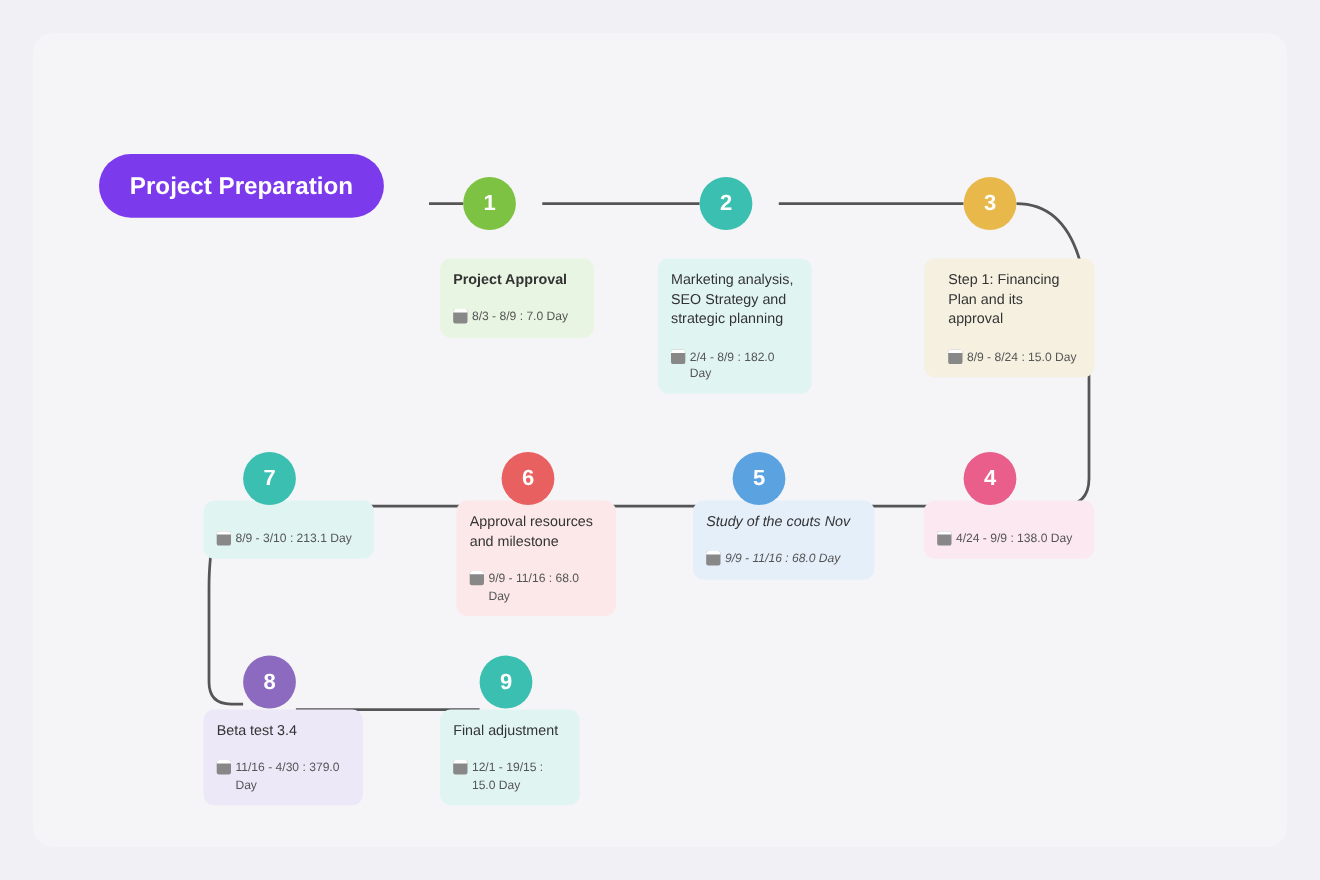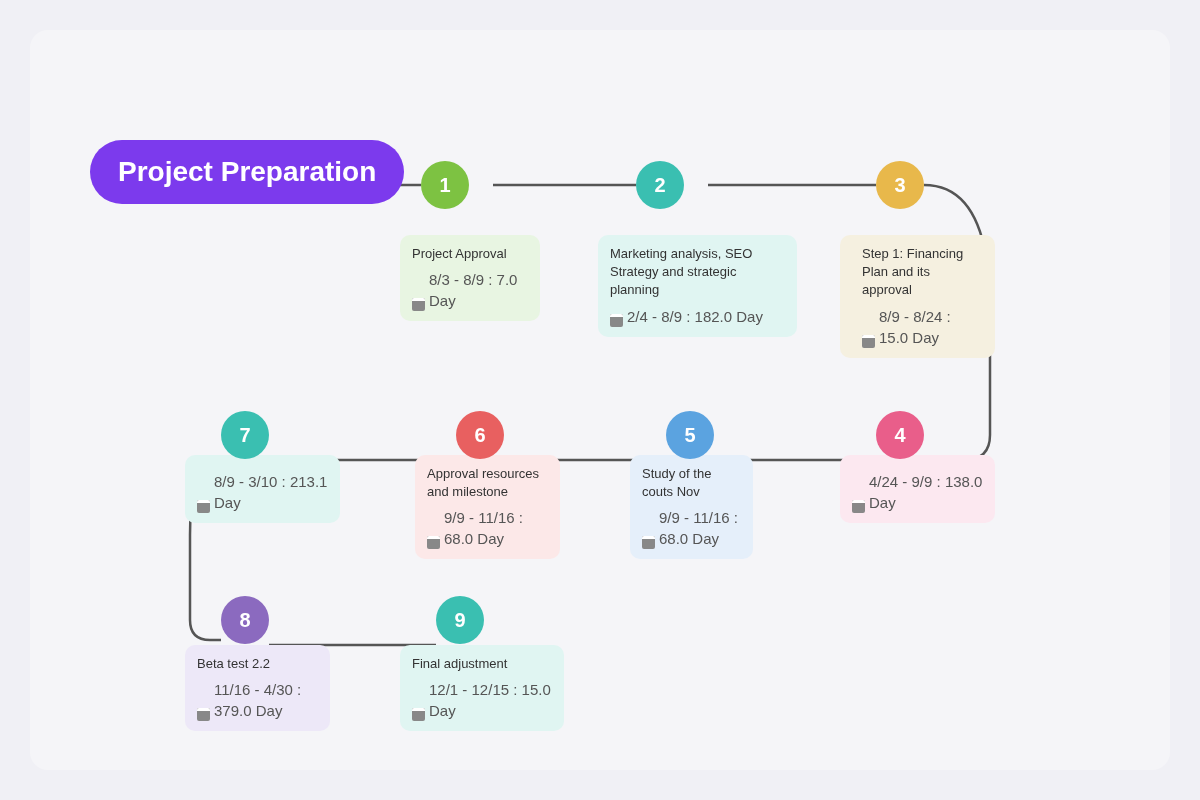--- a/index.html
+++ b/index.html
@@ -24,21 +24,21 @@
       position: absolute;
       top: 0; left: 0;
       width: 100%; height: 100%;
       pointer-events: none;
     }
     .title-badge {
       position: absolute;
       background: #7c3aed;
       color: #fff;
       font-weight: 700;
-      font-size: 28px;
+      font-size: 22px;
       border-radius: 40px;
       padding: 16px 28px;
       top: 110px;
       left: 60px;
       white-space: nowrap;
     }
     .node {
       position: absolute;
       border-radius: 50%;
       display: flex;
@@ -54,24 +54,24 @@
     .card {
       position: absolute;
       border-radius: 10px;
       padding: 10px 12px;
       font-size: 13px;
       line-height: 1.4;
       min-width: 120px;
       z-index: 9;
     }
     .card-date {
-      font-size: 15px;
-      margin-top: 6px;
+      font-size: 11px;
+      margin-top: 18px;
       display: flex;
-      align-items: flex-end;
+      align-items: flex-start;
       gap: 4px;
       color: #555;
     }
     .cal-icon {
       display: inline-block;
       width: 13px;
       height: 13px;
       background: #888;
       border-radius: 2px;
       position: relative;
@@ -119,74 +119,74 @@
       <div class="node" style="background: rgb(233, 94, 138); left: 846px; top: 381px;">4</div>
       <div class="node" style="background: rgb(91, 163, 224); left: 636px; top: 381px;">5</div>
       <div class="node" style="background: rgb(232, 96, 96); left: 426px; top: 381px;">6</div>
       <div class="node" style="background: rgb(58, 191, 177); left: 191px; top: 381px;">7</div>
       <div class="node" style="background: rgb(139, 106, 191); left: 191px; top: 566px;">8</div>
       <div class="node" style="background: rgb(58, 191, 177); left: 406px; top: 566px;">9</div>
     </div>
 
   <div id="cards-container">
       <div class="card" style="background: rgb(232, 245, 226); left: 370px; top: 205px; width: 140px;">
-        <div style="font-weight: 400; color: rgb(51, 51, 51);">Project Approval</div>
+        <div style="font-weight: 700; color: rgb(51, 51, 51);">Project Approval</div>
         <div class="card-date">
           <span class="cal-icon"></span>
           <span>8/3 - 8/9 : 7.0 Day</span>
         </div>
       </div>
-      <div class="card" style="background: rgb(224, 245, 242); left: 568px; top: 205px; width: 199px;">
+      <div class="card" style="background: rgb(224, 245, 242); left: 568px; top: 205px; width: 140px;">
         <div style="font-weight: 500; color: rgb(51, 51, 51);">Marketing analysis, SEO Strategy and strategic planning</div>
         <div class="card-date">
           <span class="cal-icon"></span>
           <span>2/4 - 8/9 : 182.0 Day</span>
         </div>
       </div>
       <div class="card" style="background: rgb(245, 240, 224); left: 810px; top: 205px; width: 155px; padding-left: 22px;">
         <div style="font-weight: 500; color: rgb(51, 51, 51);">Step 1: Financing Plan and its approval</div>
         <div class="card-date">
           <span class="cal-icon"></span>
           <span>8/9 - 8/24 : 15.0 Day</span>
         </div>
       </div>
       <div class="card" style="background: rgb(252, 232, 240); left: 810px; top: 425px; width: 155px;">
         <div class="card-date">
           <span class="cal-icon"></span>
           <span>4/24 - 9/9 : 138.0 Day</span>
         </div>
       </div>
-      <div class="card" style="background: rgb(229, 239, 250); left: 600px; top: 425px; width: 123px;">
+      <div class="card" style="background: rgb(229, 239, 250); left: 600px; top: 425px; width: 165px; font-style: italic;">
         <div style="font-weight: 500; color: rgb(51, 51, 51);">Study of the couts Nov</div>
         <div class="card-date">
           <span class="cal-icon"></span>
           <span>9/9 - 11/16 : 68.0 Day</span>
         </div>
       </div>
       <div class="card" style="background: rgb(252, 232, 232); left: 385px; top: 425px; width: 145px;">
         <div style="font-weight: 500; color: rgb(51, 51, 51);">Approval resources and milestone</div>
         <div class="card-date">
           <span class="cal-icon"></span>
           <span>9/9 - 11/16 : 68.0 Day</span>
         </div>
       </div>
       <div class="card" style="background: rgb(224, 245, 242); left: 155px; top: 425px; width: 155px;">
         <div class="card-date">
           <span class="cal-icon"></span>
           <span>8/9 - 3/10 : 213.1 Day</span>
         </div>
       </div>
       <div class="card" style="background: rgb(237, 232, 248); left: 155px; top: 615px; width: 145px;">
-        <div style="font-weight: 500; color: rgb(51, 51, 51);">Beta test 2.2</div>
+        <div style="font-weight: 500; color: rgb(51, 51, 51);">Beta test 3.4</div>
         <div class="card-date">
           <span class="cal-icon"></span>
           <span>11/16 - 4/30 : 379.0 Day</span>
         </div>
       </div>
-      <div class="card" style="background: rgb(224, 245, 242); left: 370px; top: 615px; width: 164px;">
+      <div class="card" style="background: rgb(224, 245, 242); left: 370px; top: 615px; width: 127px;">
         <div style="font-weight: 500; color: rgb(51, 51, 51);">Final adjustment</div>
         <div class="card-date">
           <span class="cal-icon"></span>
-          <span>12/1 - 12/15 : 15.0 Day</span>
+          <span>12/1 - 19/15 : 15.0 Day</span>
         </div>
       </div>
     </div>
 </div>
 
 </body></html>

